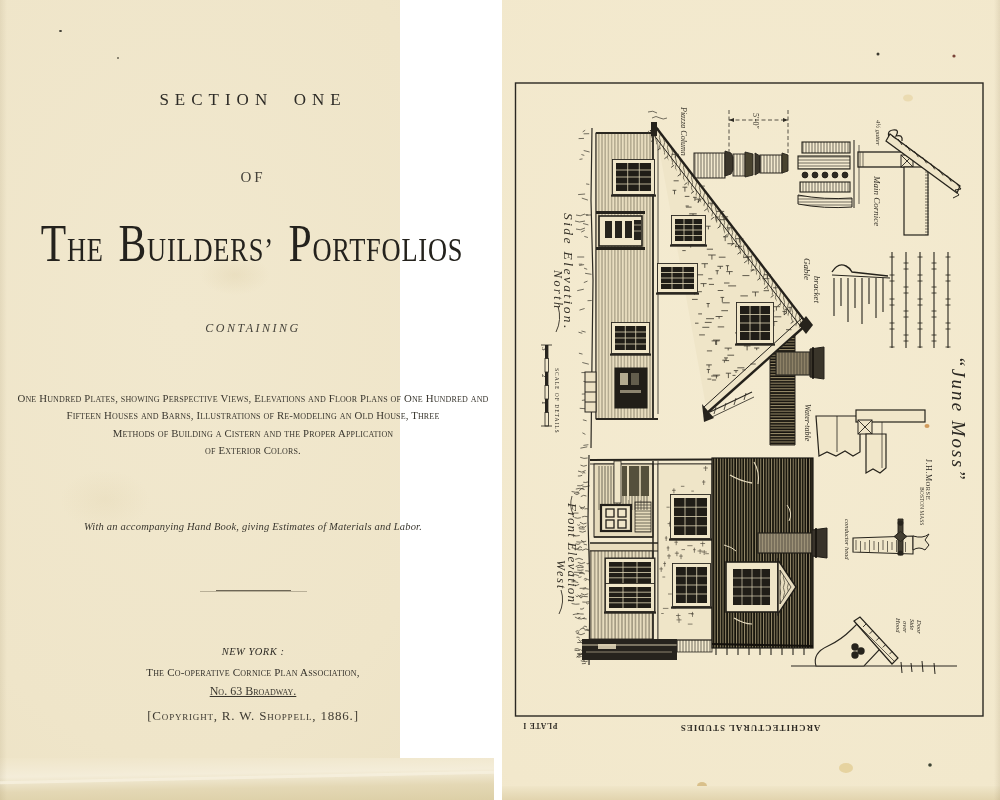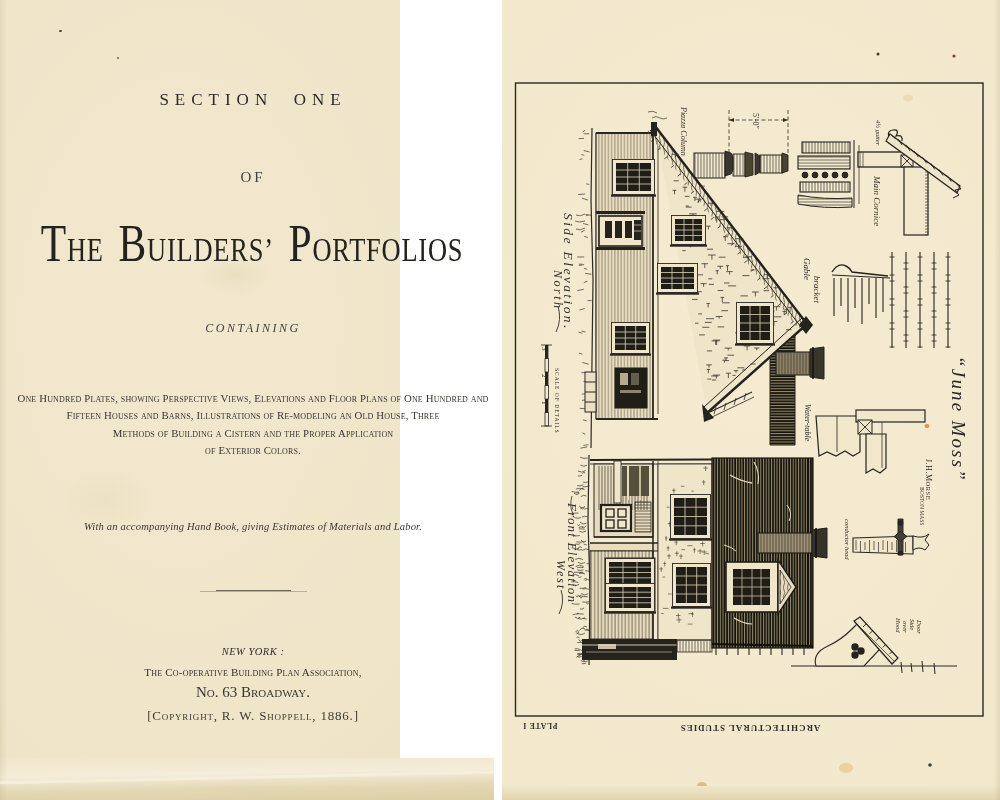--- a/index.html
+++ b/index.html
@@ -22,23 +22,23 @@
 
 <div class="ct" style="top:390px;font-size:10.8px;font-variant:small-caps;letter-spacing:0.15px;line-height:17.3px;color:#39362e;white-space:nowrap;">One Hundred Plates, showing Perspective Views, Elevations and Floor Plans of One Hundred and<br>Fifteen Houses and Barns, Illustrations of Re-modeling an Old House, Three<br>Methods of Building a Cistern and the Proper Application<br>of Exterior Colors.</div>
 
 <div class="ct" style="top:521px;font-size:10.5px;font-style:italic;letter-spacing:0.2px;color:#39362e;">With an accompanying Hand Book, giving Estimates of Materials and Labor.</div>
 
 <div style="position:absolute;left:216px;top:590px;width:75px;height:1.5px;background:#6e6756;"></div>
 <div style="position:absolute;left:200px;top:591px;width:107px;height:0.8px;background:#b9b098;"></div>
 
 <div class="ct" style="top:646px;font-size:10.5px;font-style:italic;letter-spacing:0.5px;color:#2f2c26;">NEW YORK :</div>
 
-<div class="ct" style="top:666px;font-size:11px;font-variant:small-caps;letter-spacing:0.2px;color:#33302a;">The Co-operative Building Plan Association,</div>
-
-<div class="ct" style="top:684px;font-size:15px;font-variant:small-caps;color:#39362e;">No. 63 Broadway.</div>
+<div class="ct" style="top:666px;font-size:11px;font-variant:small-caps;letter-spacing:0.2px;color:#33302a;">The Co-operative Cornice Plan Association,</div>
+
+<div class="ct" style="top:684px;font-size:12px;font-variant:small-caps;color:#39362e;text-decoration:underline;">No. 63 Broadway.</div>
 
 <div class="ct" style="top:708px;font-size:13px;letter-spacing:0.8px;font-variant:small-caps;color:#3e3a31;">[Copyright, R. W. Shoppell, 1886.]</div>
 
 <div style="position:absolute;left:0;top:758px;width:494px;height:42px;background:linear-gradient(179deg,#efe5c9 0%,#f4edd9 38%,#e4d8b5 68%,#dccfa6 100%);"></div>
 <div style="position:absolute;left:0;top:0;width:7px;height:800px;background:linear-gradient(90deg,rgba(120,100,55,0.10),rgba(120,100,55,0));"></div>
 
 <div style="position:absolute;left:0;top:776px;width:494px;height:3px;background:#f6f0de;transform:rotate(-1.2deg);opacity:0.8;"></div>
 <div style="position:absolute;left:200px;top:255px;width:70px;height:40px;background:radial-gradient(closest-side,rgba(205,185,135,0.18),rgba(205,185,135,0));"></div>
 <div style="position:absolute;left:60px;top:470px;width:90px;height:60px;background:radial-gradient(closest-side,rgba(205,185,135,0.12),rgba(205,185,135,0));"></div>
 <div style="position:absolute;left:59px;top:30px;width:3px;height:2px;background:#3c3a30;border-radius:50%;"></div>

